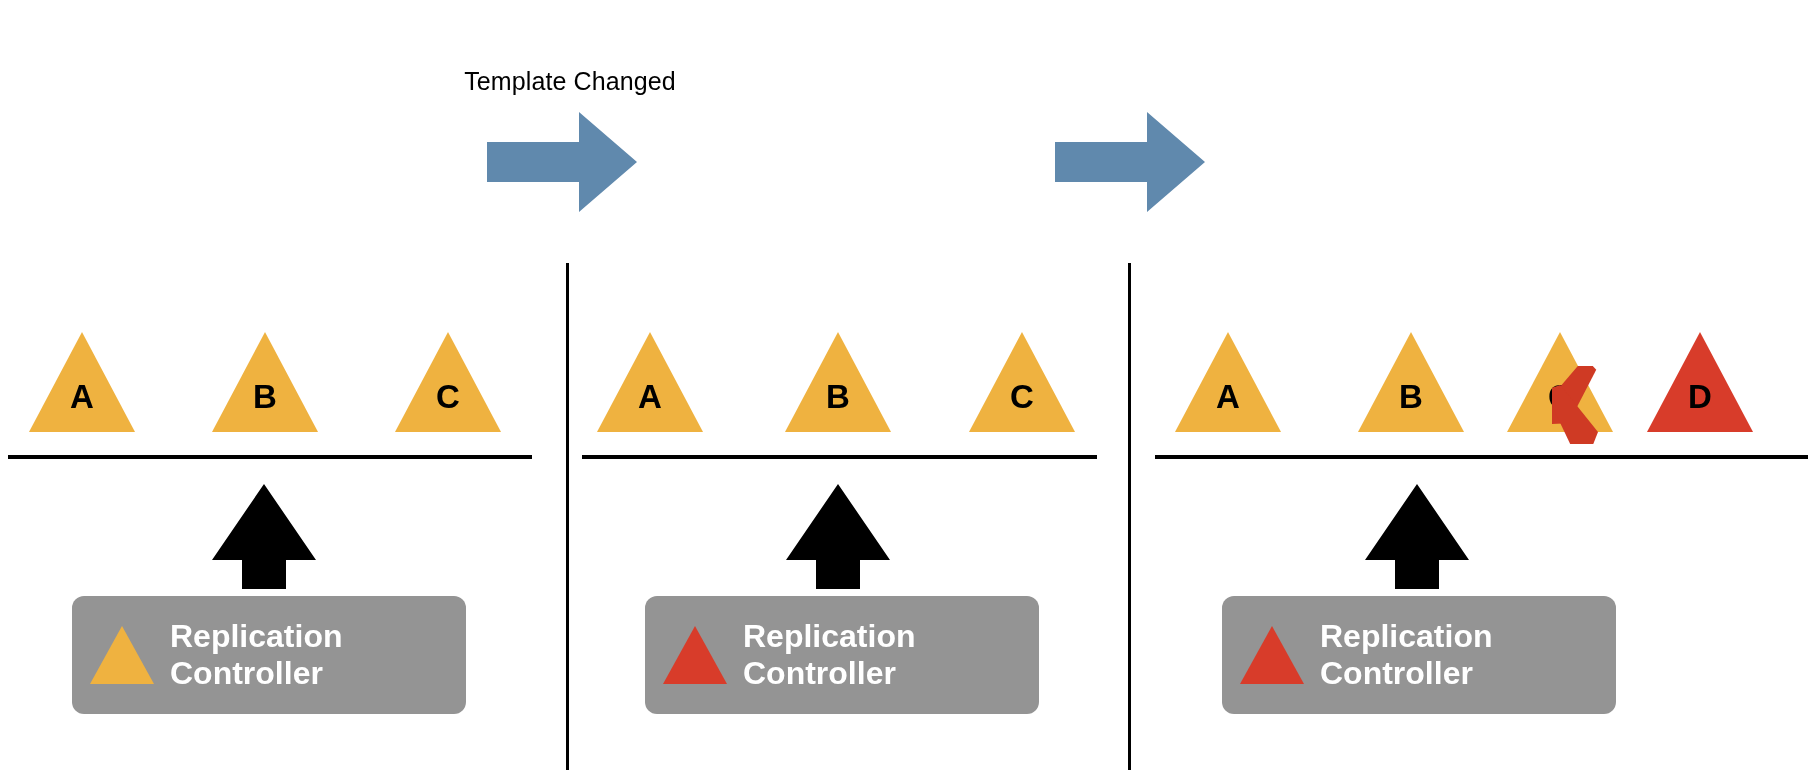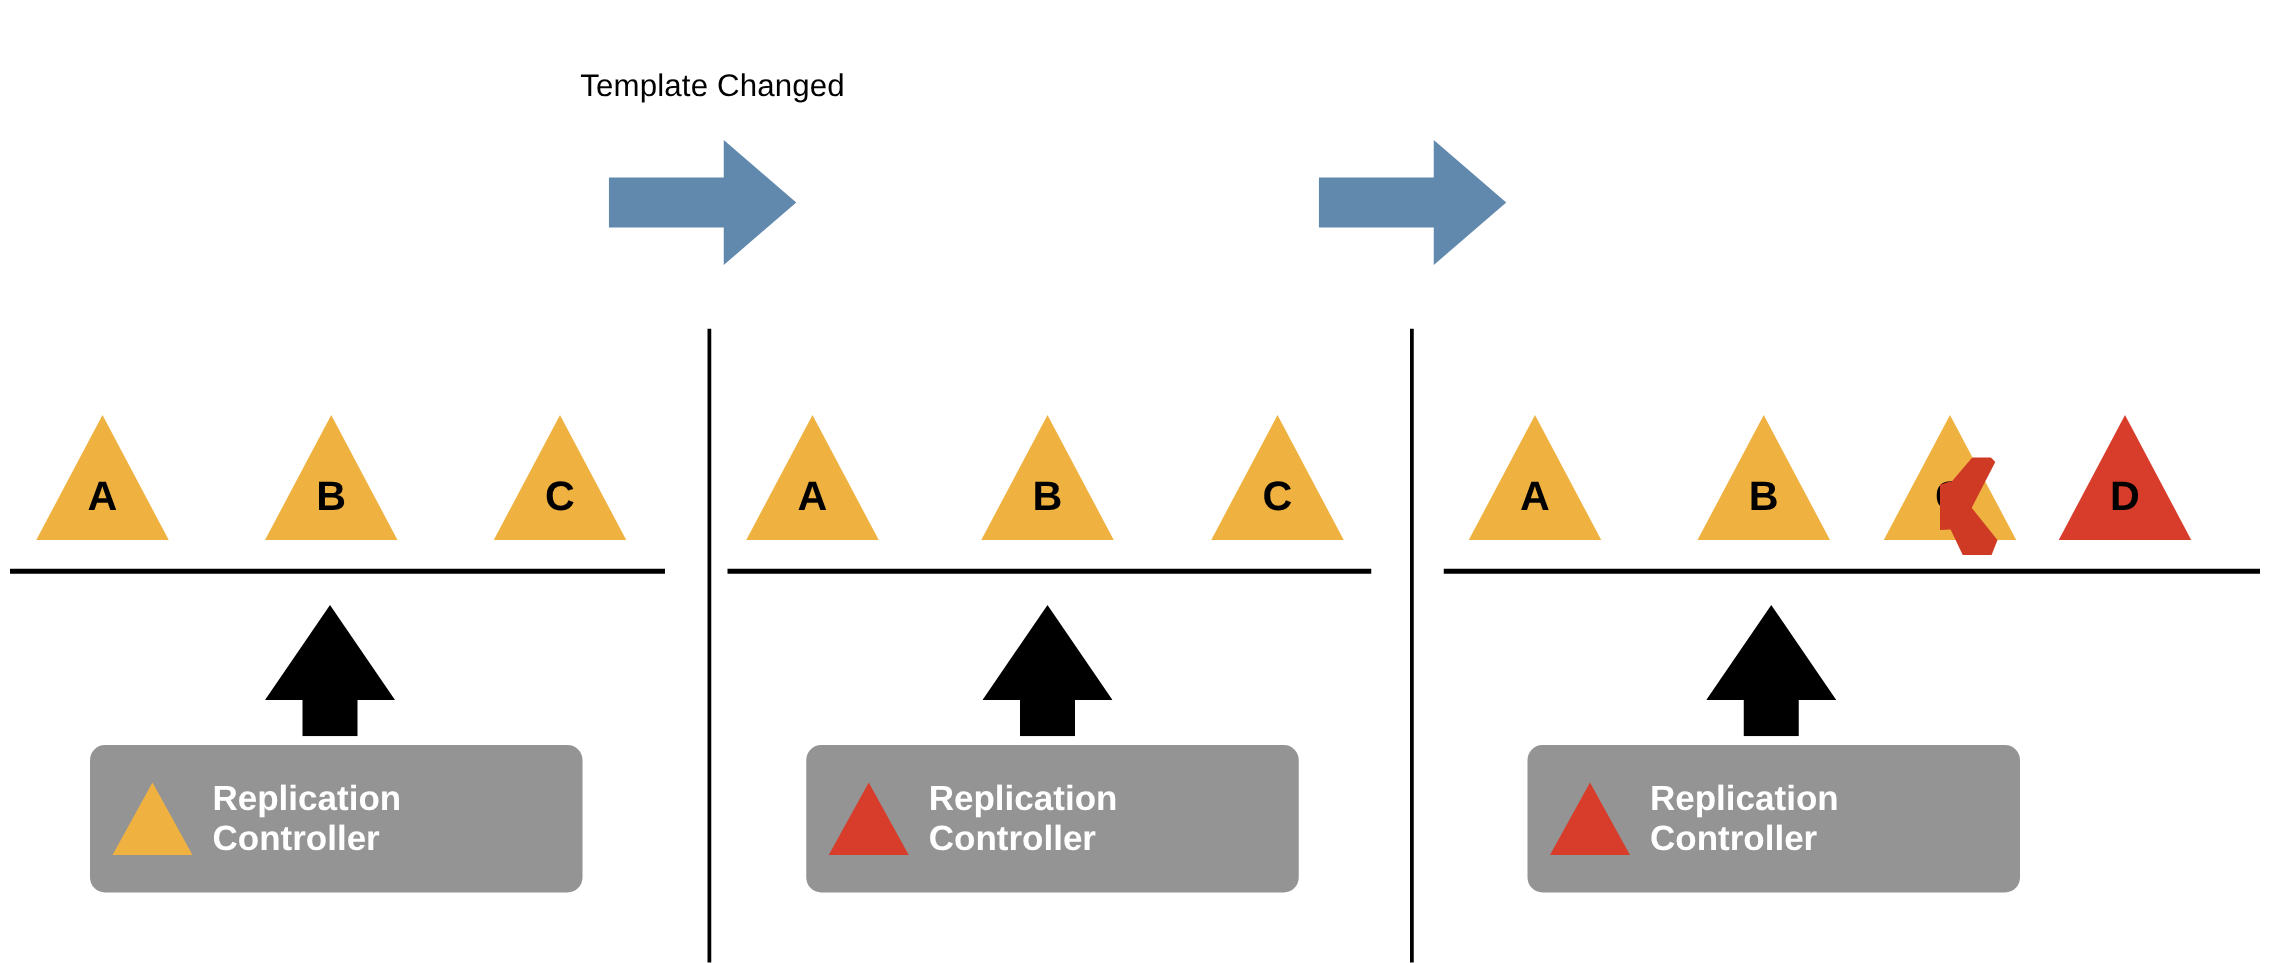--- a/index.html
+++ b/index.html
@@ -114,33 +114,33 @@
     border-left: 32px solid transparent;
     border-right: 32px solid transparent;
     border-bottom: 58px solid #efb240;
     margin-right: 16px;
   }
   .rc-swatch.red {
     border-bottom-color: #d83c2a;
   }
   .rc-text {
     font-family: "Liberation Sans", sans-serif;
-    font-size: 28px;
+    font-size: 32px;
     font-weight: bold;
     color: #ffffff;
     line-height: 1.16;
     white-space: pre-line;
   }
 </style>
 </head>
 <body>
 
 <div class="canvas">
 
-  <div class="transition-label" style="left:440px; top:55px; width:260px;">Template Changed</div>
+  <div class="transition-label" style="left:440px; top:67px; width:260px;">Template Changed</div>
 
 
   <div class="block-arrow" style="left:487px; top:112px;">
     <svg width="150" height="100" viewBox="0 0 150 100" xmlns="http://www.w3.org/2000/svg">
       <polygon points="0,30 92,30 92,0 150,50 92,100 92,70 0,70" fill="#6089ad"></polygon>
     </svg>
   </div>
 
   <div class="block-arrow" style="left:1055px; top:112px;">
     <svg width="150" height="100" viewBox="0 0 150 100" xmlns="http://www.w3.org/2000/svg">

